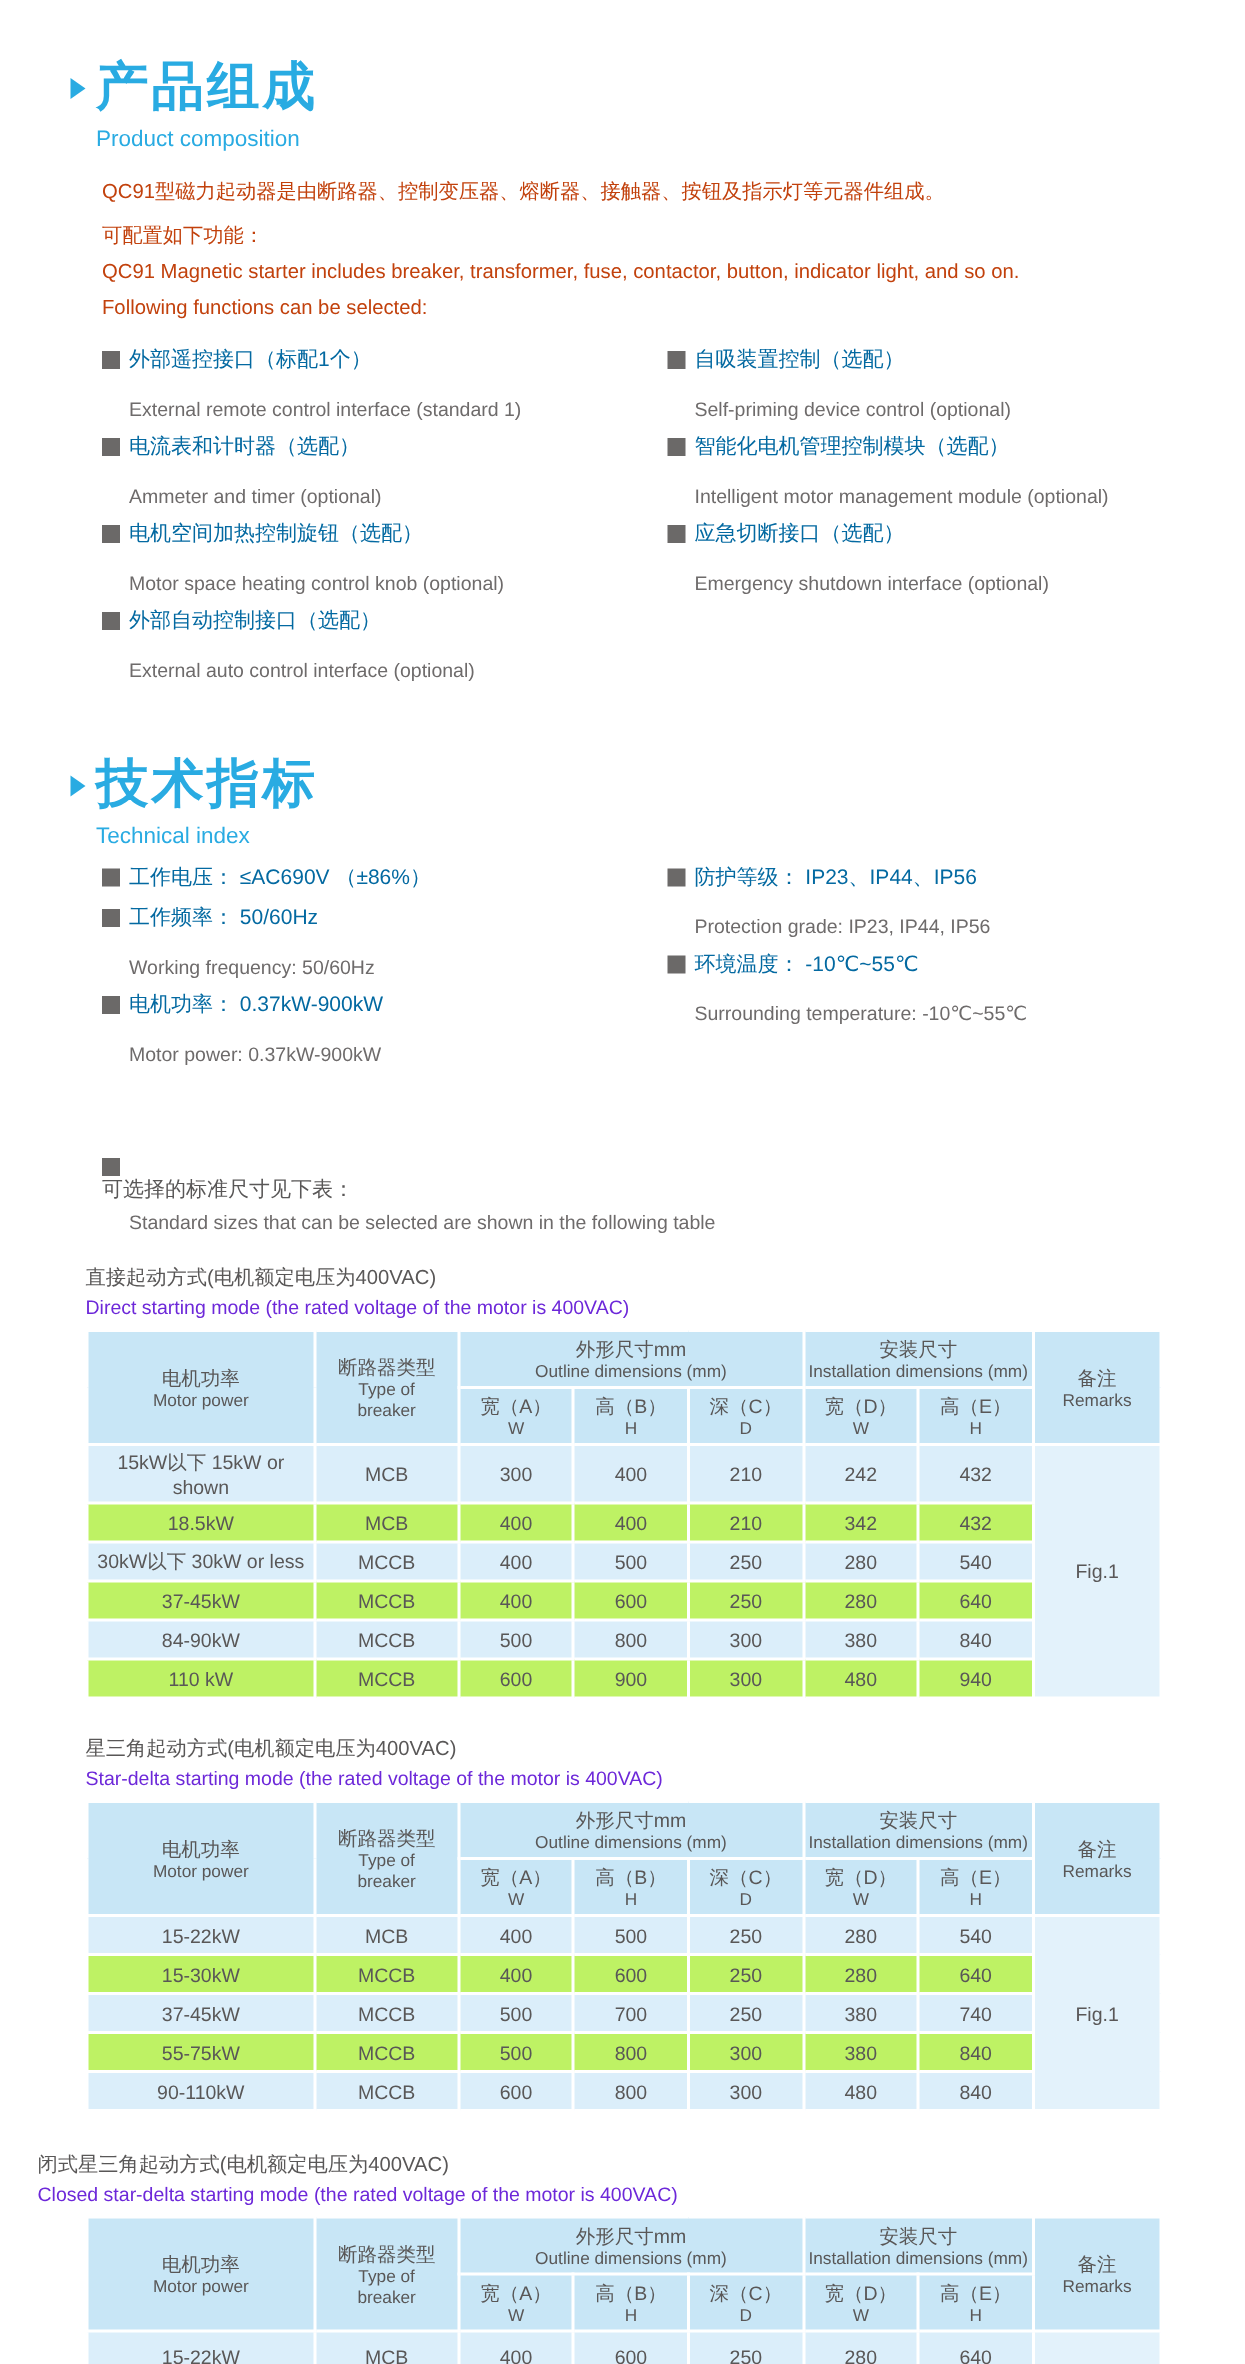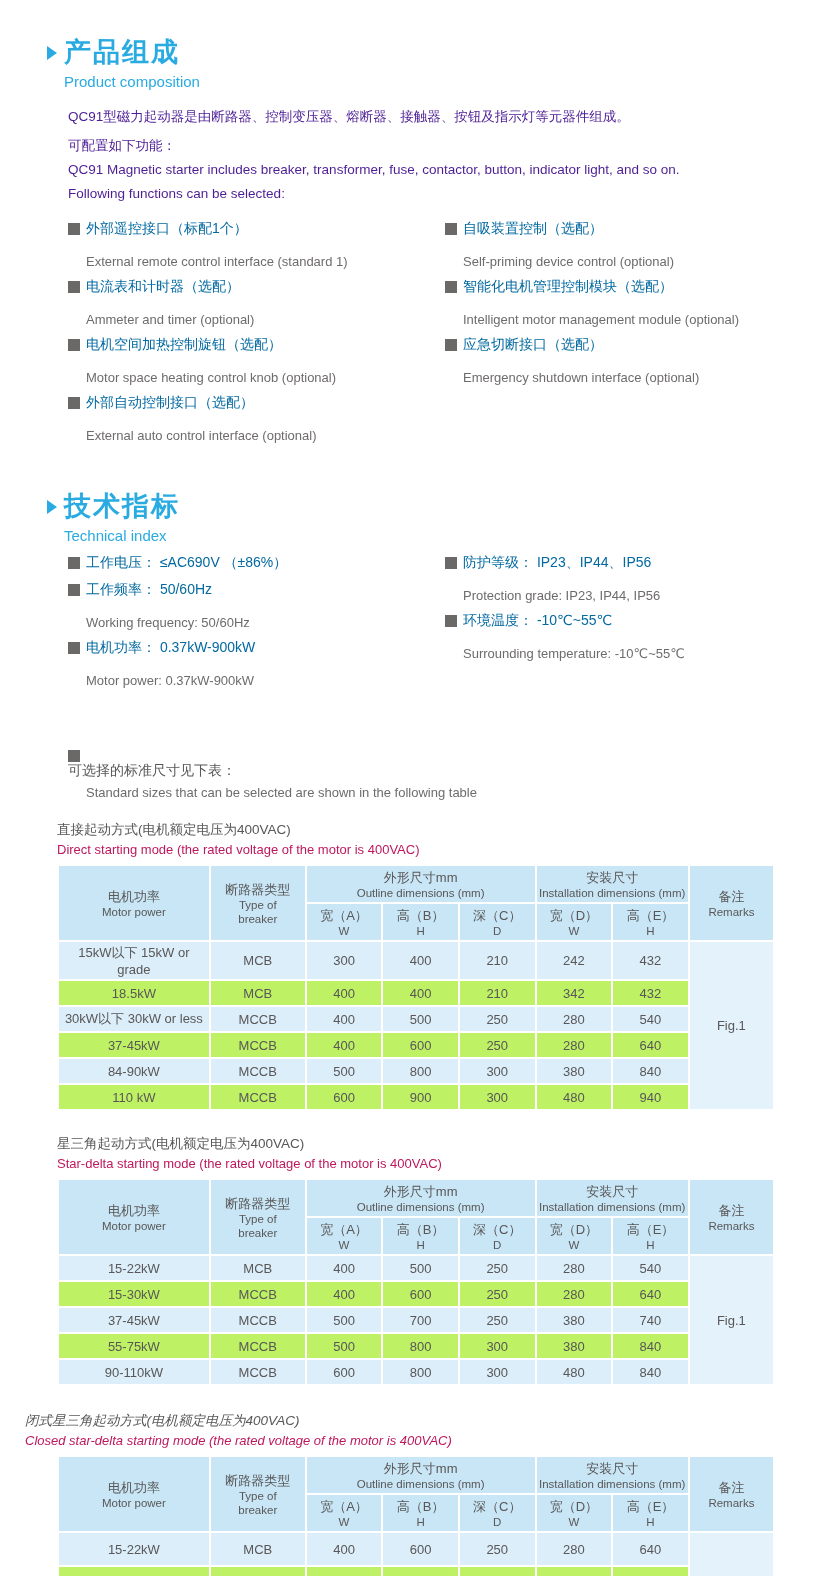--- a/index.html
+++ b/index.html
@@ -11,25 +11,25 @@
   }
   .page { padding: 34px 28px 0 47px; }
 
   
   .sec-head { display: flex; align-items: center; }
   .tri {
     width: 0; height: 0; margin-right: 7px; margin-top: 2px;
     border-top: 7px solid transparent; border-bottom: 7px solid transparent;
     border-left: 10px solid #29abe2;
   }
-  .sec-title-zh { font-size: 27px; font-weight: 600; color: #29abe2; letter-spacing: 2px; }
+  .sec-title-zh { font-size: 35px; font-weight: 600; color: #29abe2; letter-spacing: 2px; }
   .sec-title-en { font-size: 15px; color: #29abe2; margin: 3px 0 0 17px; }
 
   
-  .intro { margin: 15px 0 0 21px; font-size: 13.5px; line-height: 24px; color: #4c1d95; }
+  .intro { margin: 15px 0 0 21px; font-size: 13.5px; line-height: 24px; color: #c2410c; }
   .intro .zh2 { margin-top: 5px; }
 
   
   .cols { display: flex; margin: 14px 0 0 21px; }
   .col-l { width: 377px; flex: 0 0 377px; }
   .col-r { flex: 1; }
   .item { margin-bottom: 9px; }
   .item .zh { font-size: 14px; color: #0369a1; display: flex; align-items: flex-start; }
   .bullet {
     display: inline-block; width: 12px; height: 12px; background: #6b6968;
@@ -37,22 +37,22 @@
   }
   .item .en { font-size: 13px; color: #6e6b6b; margin: 16px 0 0 18px; }
 
   .note { margin: 50px 0 0 21px; }
   .note .zh { font-size: 14px; display: flex; align-items: flex-start; flex-direction: column; }
   .note .en { font-size: 13px; color: #6e6b6b; margin: 5px 0 0 18px; }
 
   
   .tcaption { margin: 21px 0 0 10px; }
   .tcaption .zh { font-size: 13.5px; color: #595757; }
-  .tcaption .en { font-size: 13px; color: #be185d; margin-top: 3px; }
-  .tcaption.outdent { margin-left: -22px; font-style: italic; }
+  .tcaption .en { font-size: 13px; color: #6d28d9; margin-top: 3px; }
+  .tcaption.outdent { margin-left: -22px; }
 
   
   table.dim {
     width: 718px; margin: 7px 0 0 10px;
     border-collapse: collapse; table-layout: fixed;
   }
   table.dim td, table.dim th {
     border: 2px solid #ffffff; text-align: center; vertical-align: middle;
     font-weight: normal; color: #595757; padding: 2px 1px;
   }
@@ -262,21 +262,21 @@
             <div class="hen">W</div>
           </th>
         <th>
             <div class="hzh">高（E）</div>
             <div class="hen">H</div>
           </th>
       </tr>
     </thead>
     <tbody>
       <tr class="odd">
-        <td>15kW以下 15kW or grade</td>
+        <td>15kW以下 15kW or shown</td>
           <td>MCB</td>
           <td>300</td>
           <td>400</td>
           <td>210</td>
           <td>242</td>
           <td>432</td>
         <td class="remark" rowspan="6">Fig.1</td>
       </tr>
       <tr class="even">
         <td>18.5kW</td>

